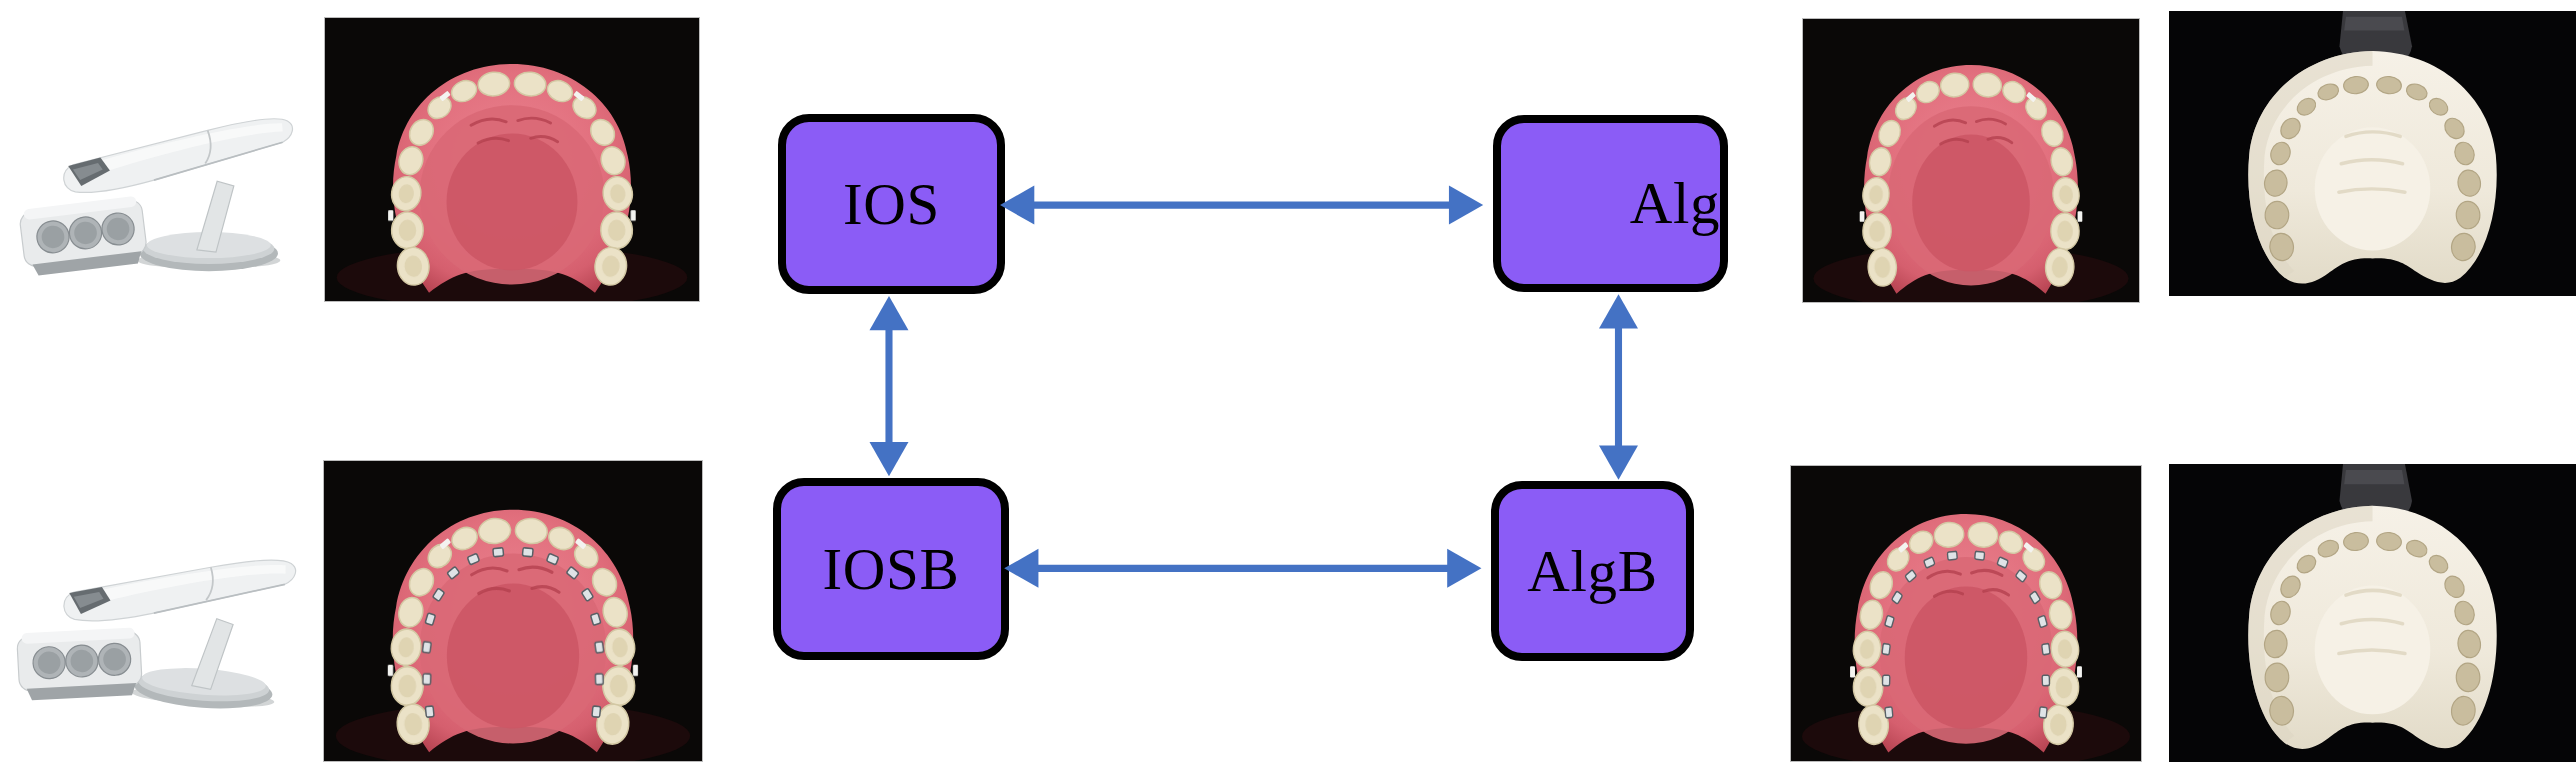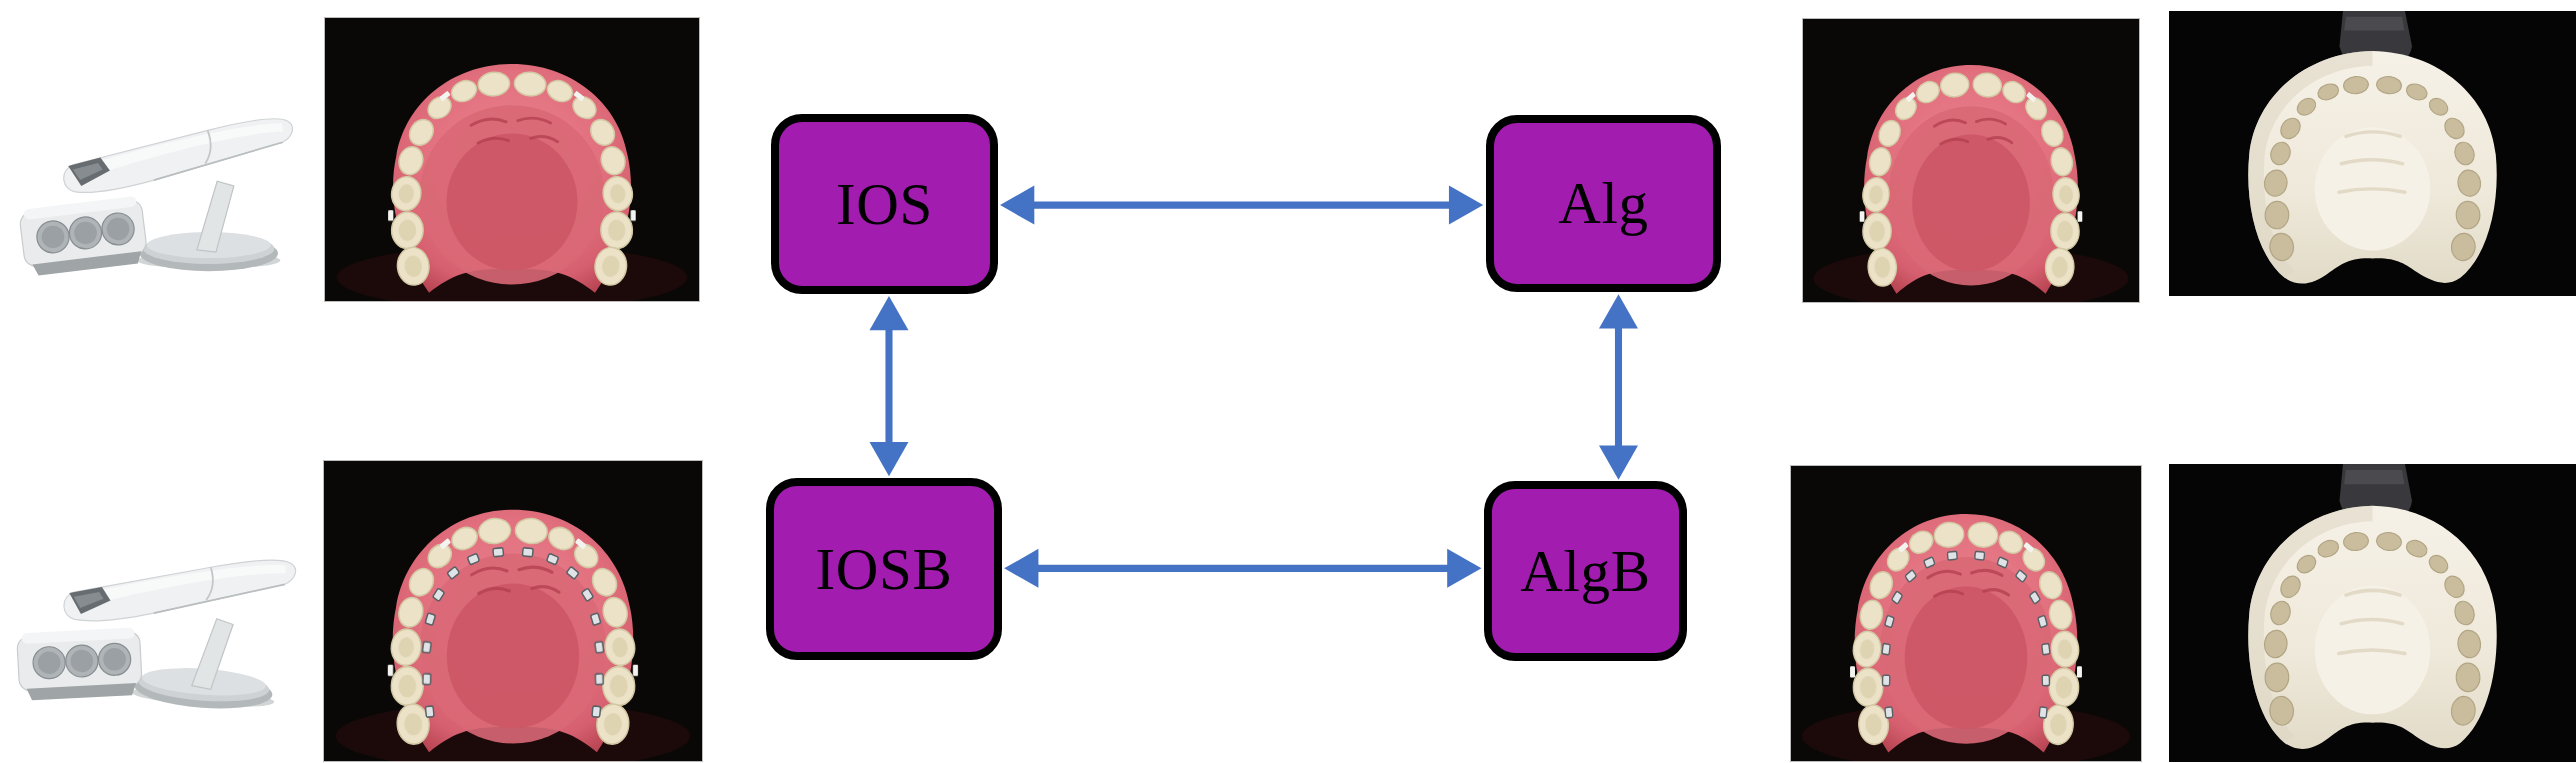--- a/index.html
+++ b/index.html
@@ -1,23 +1,23 @@
 <!DOCTYPE html>
 <html style="font-size:9.5px"><head>
 <meta charset="utf-8">
 <style>
   html,body{margin:0;padding:0;background:#ffffff;}
   .canvas{position:relative;width:2576px;height:764px;background:#ffffff;overflow:hidden;
           font-family:"Liberation Serif","DejaVu Serif",serif;}
   
-  .node{position:absolute;box-sizing:border-box;background:#a21caf;border:8.3px solid #000000;
-        border-radius:31px;display:flex;align-items:center;justify-content:center;}
+  .node{position:absolute;box-sizing:border-box;background:#8b5cf6;border:8.3px solid #000000;
+        border-radius:31px;display:flex;align-items:center;justify-content:center;margin-left:7px;}
   .node span{font-size:59px;color:#000;letter-spacing:0.6px;}
   .pos-ios {left:771px;top:114px;width:227px;height:180px;}
-  .pos-alg {left:1486px;top:115px;width:235px;height:177px;}
+  .pos-alg {left:1486px;top:115px;width:235px;height:177px;justify-content:flex-end;}
   .pos-iosb{left:766px;top:478px;width:236px;height:182px;}
   .pos-algb{left:1484px;top:481px;width:203px;height:180px;}
   
   .photo{position:absolute;background:#0a0807;}
   .photo svg{display:block;width:100%;height:100%;}
   .framed{border:1.8px solid #bcbcbc;box-sizing:border-box;}
   .pos-photo-tl {left:324px; top:16.5px;  width:376px;height:285px;}
   .pos-photo-tr {left:1802px;top:17.7px;  width:338px;height:285px;}
   .pos-cast-t   {left:2169px;top:10.6px;  width:407px;height:285px;}
   .pos-photo-bl {left:323px; top:460px; width:380px;height:302px;}

